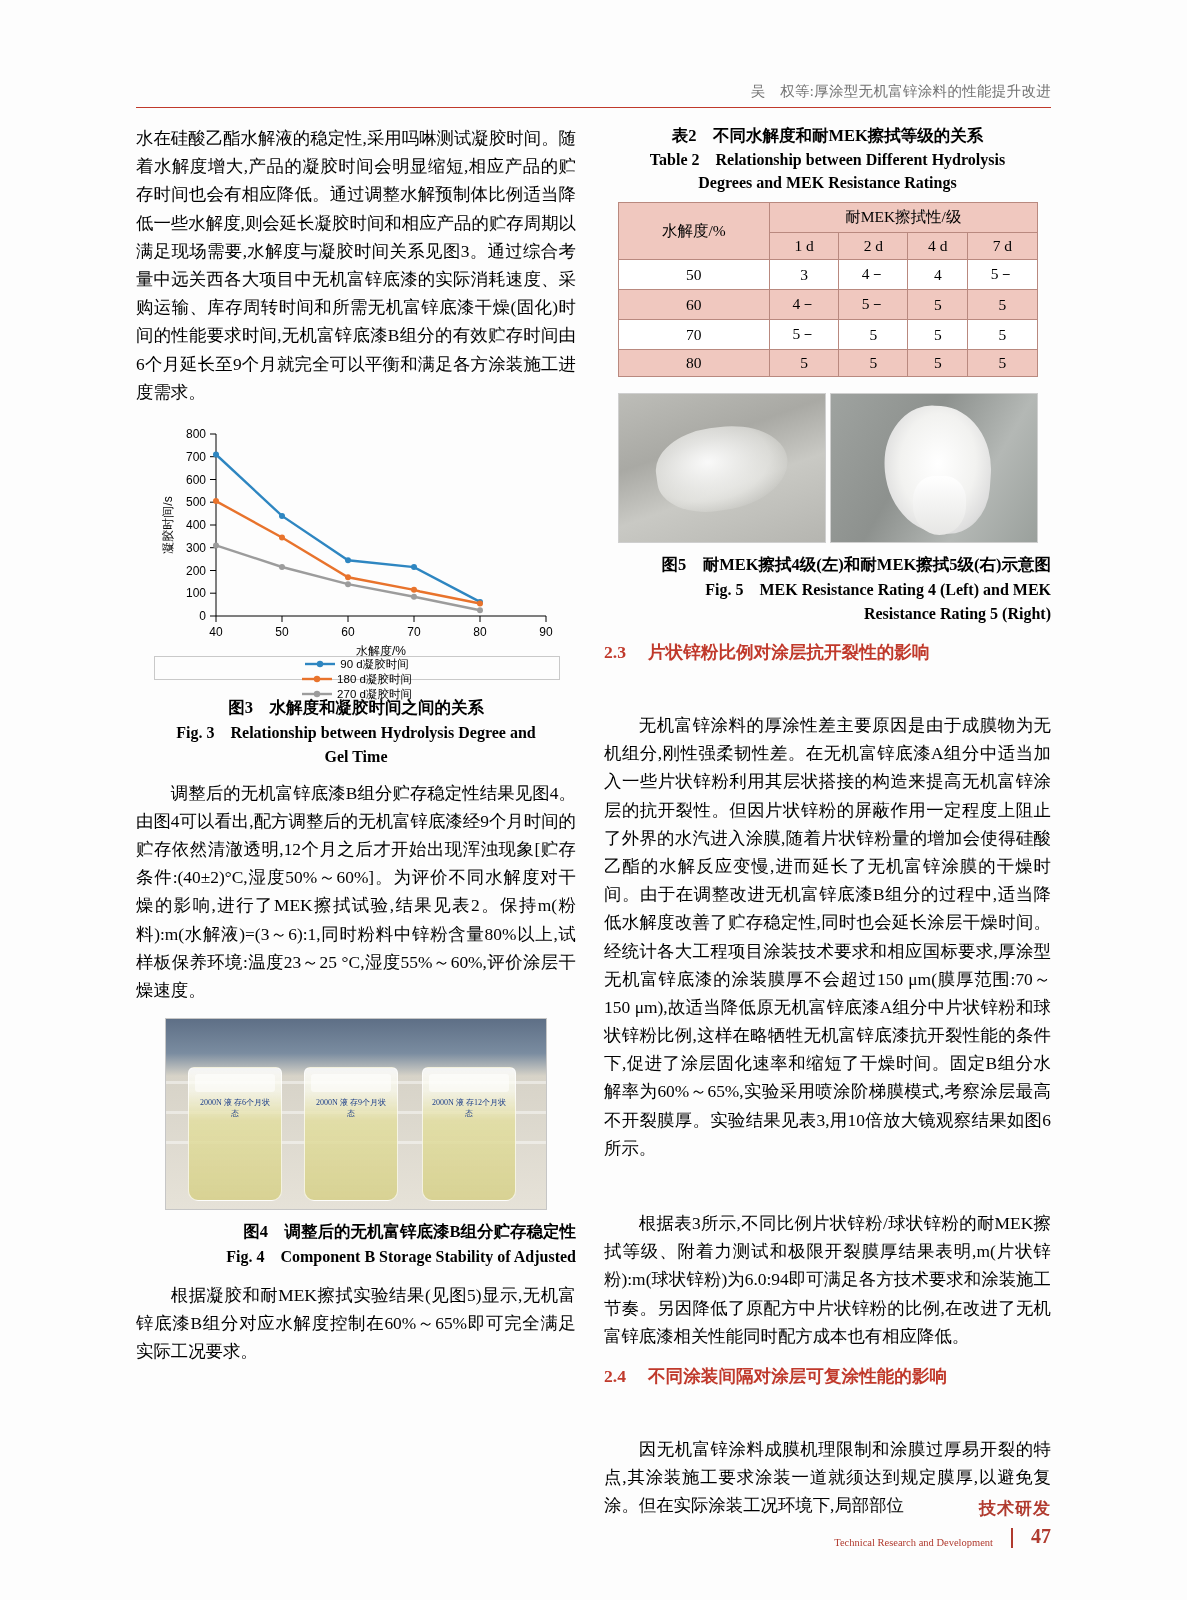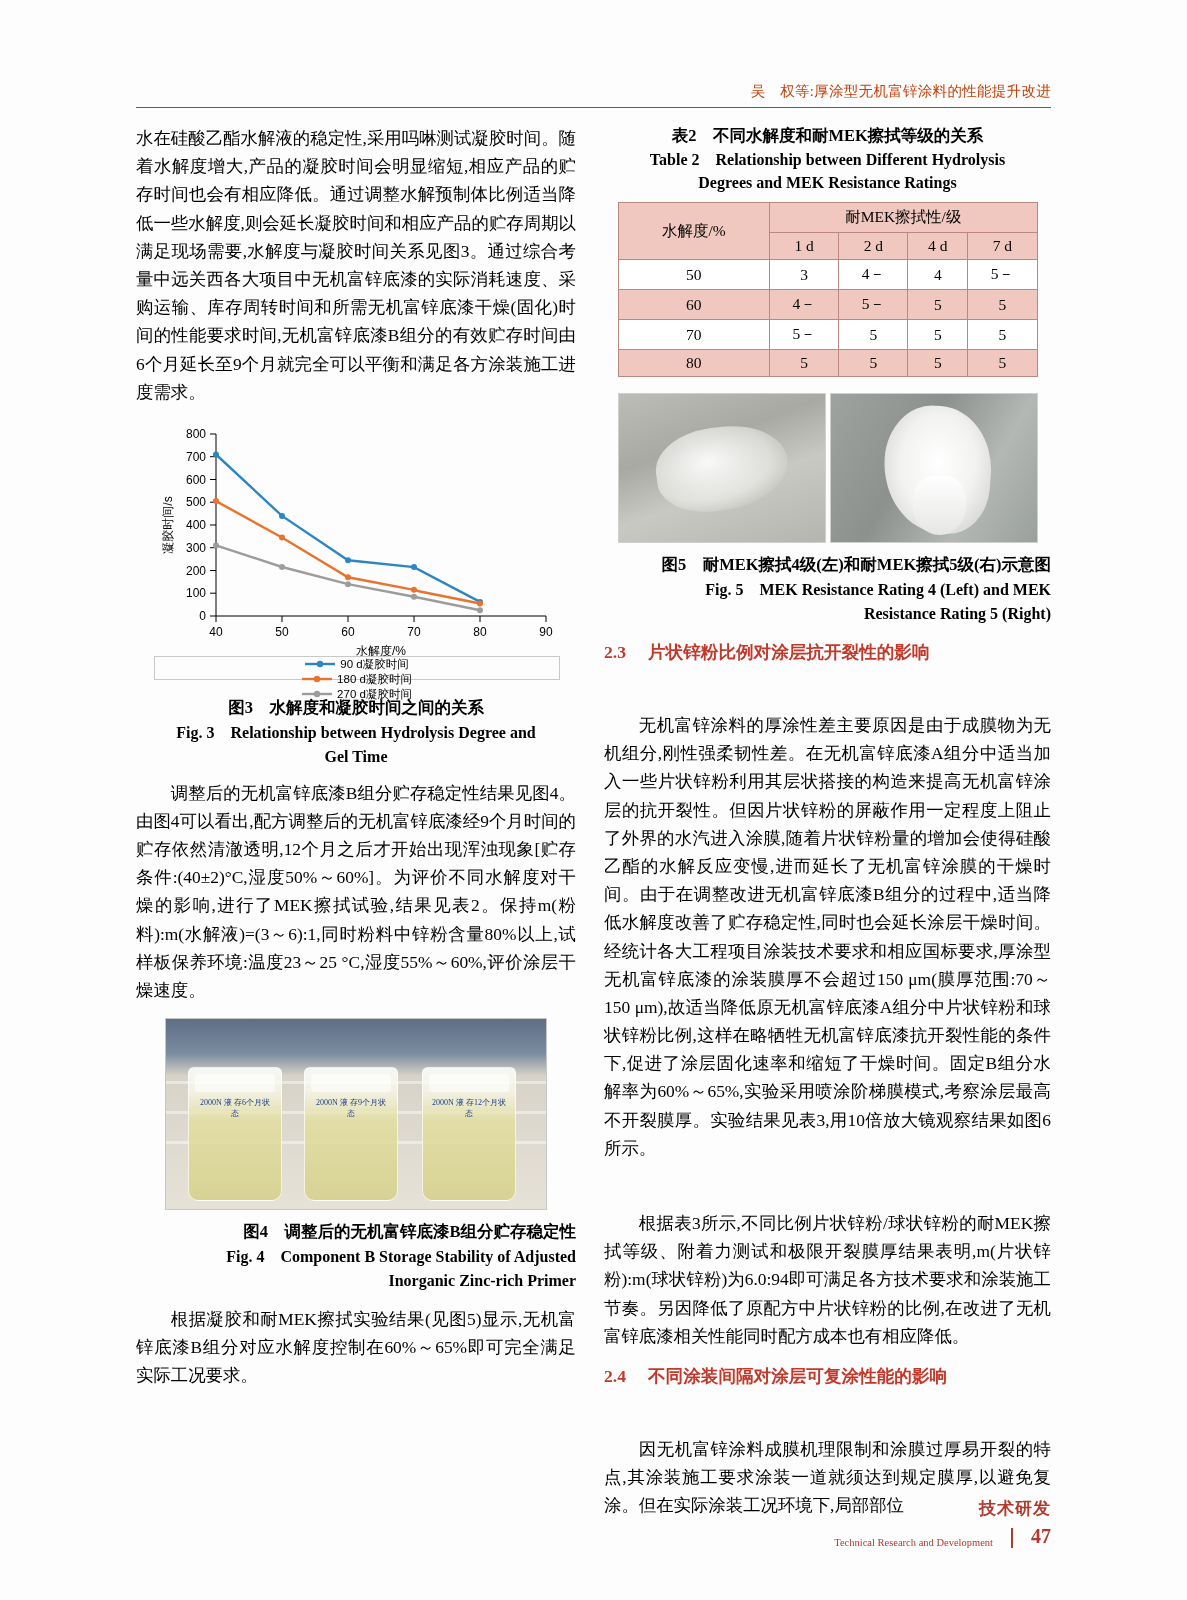--- a/index.html
+++ b/index.html
@@ -16,21 +16,21 @@
     height: 1600px;
     background: #fdfdfd;
     margin: 0 auto;
     overflow: hidden;
   }
   .header {
     position: absolute;
     top: 82px;
     right: 136px;
     font-size: 14.5px;
-    color: #c2410c;
+    color: #737373;
     letter-spacing: 0.3px;
     white-space: nowrap;
   }
   .header-rule {
     position: absolute;
     top: 107px;
     left: 136px;
     right: 136px;
     height: 1px;
     background: #c0392b;
@@ -409,21 +409,20 @@
         <div class="jar j2">
           <div class="lbl">2000N 液 存9个月状态</div>
         </div>
         <div class="jar j3">
           <div class="lbl">2000N 液 存12个月状态</div>
         </div>
       </div>
       <div class="fig-caption">
         <div>图4　调整后的无机富锌底漆B组分贮存稳定性</div>
         <div class="en">Fig. 4　Component B Storage Stability of Adjusted</div>
-        <div class="en">Inorganic Zinc-rich Primer</div>
       </div>
     </div>
 
     <p class="body indent" style="margin-top:12px;">根据凝胶和耐MEK擦拭实验结果(见图5)显示,无机富锌底漆B组分对应水解度控制在60%～65%即可完全满足实际工况要求。</p>
   </div>
 
   <div class="col-right">
 
     <div class="tbl-title">
       <div>表2　不同水解度和耐MEK擦拭等级的关系</div>

